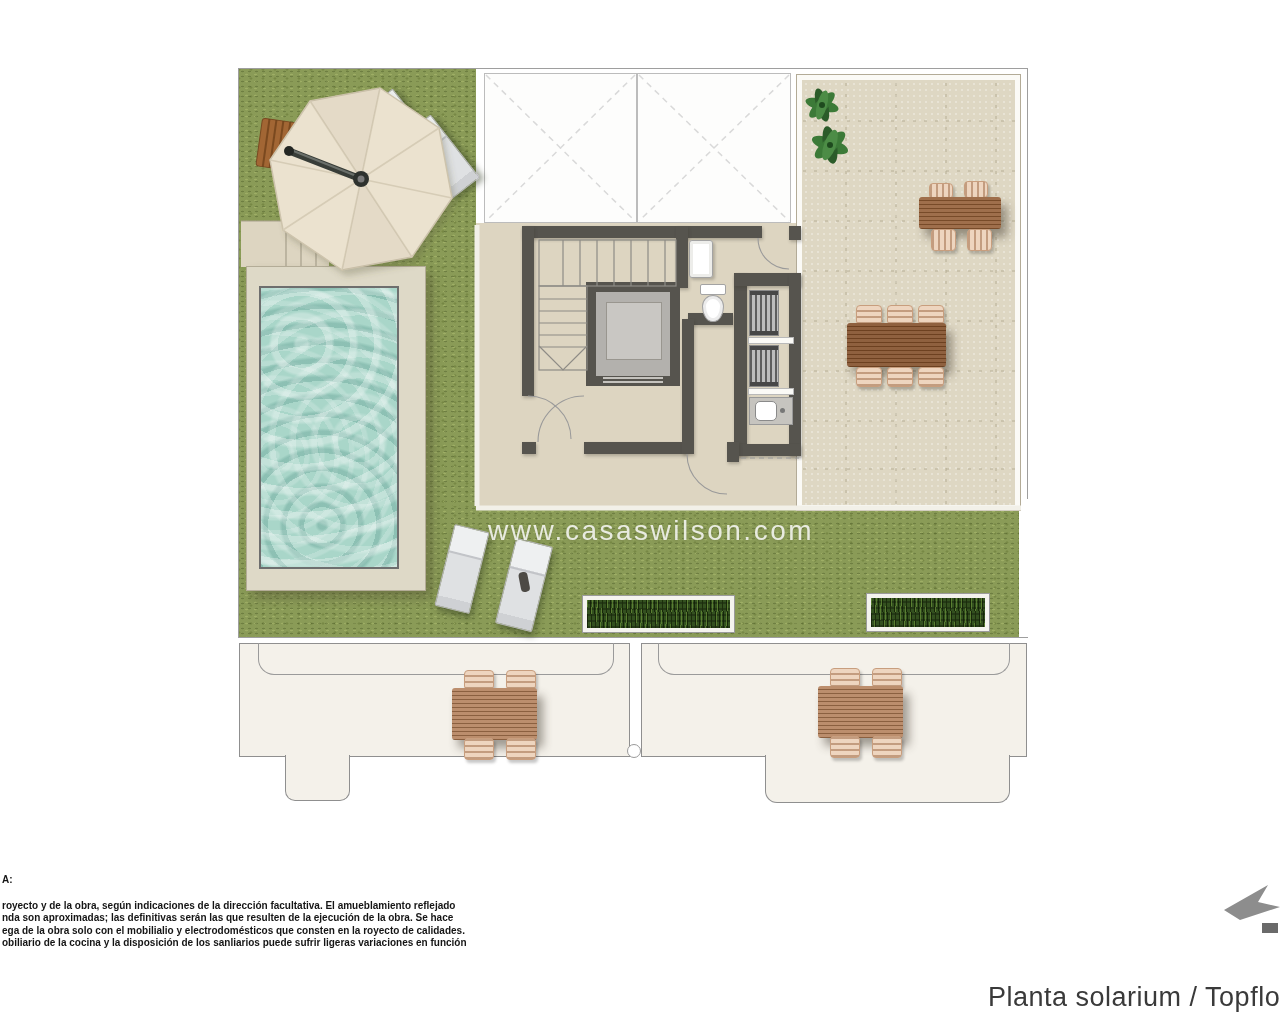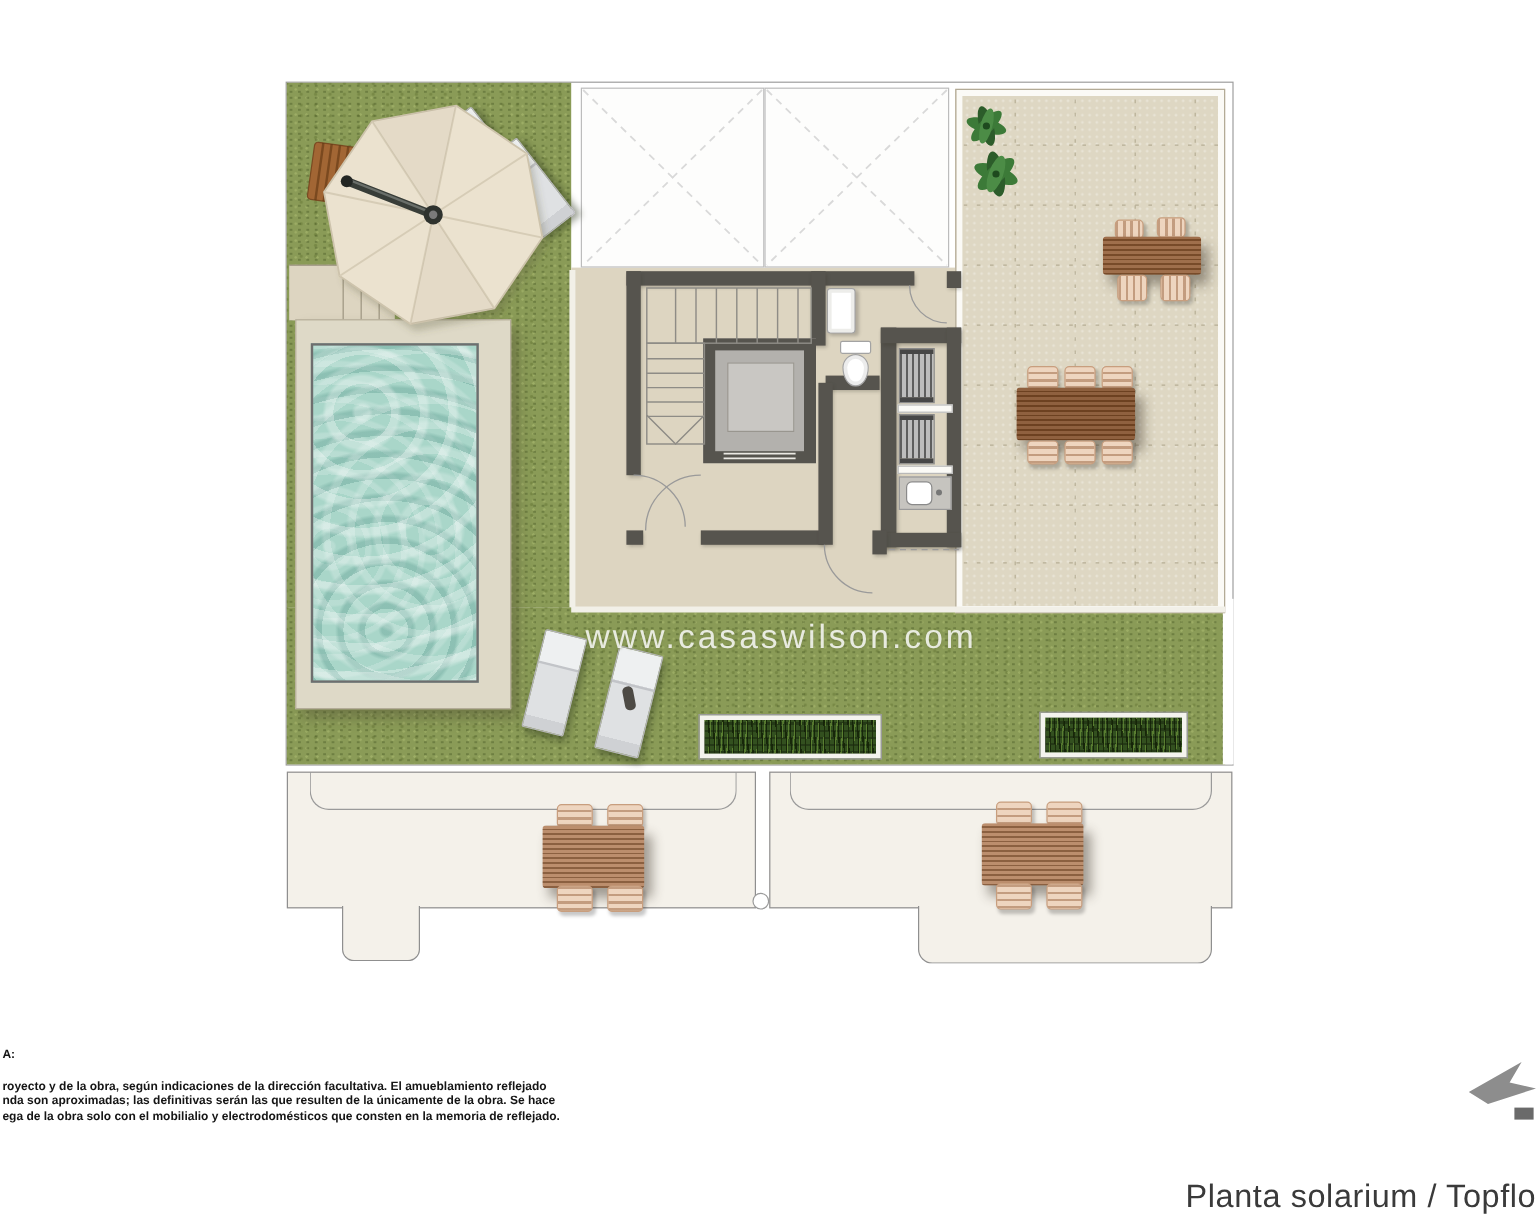--- a/index.html
+++ b/index.html
@@ -277,22 +277,23 @@
     <div class="abs chair chair-v" style="left:592px;top:30px;width:30px;height:20px;"></div>
     <div class="abs chair chair-v" style="left:634px;top:30px;width:30px;height:20px;"></div>
     <div class="abs wood wood-light" style="left:580px;top:48px;width:85px;height:52px;"></div>
     <div class="abs chair chair-v" style="left:592px;top:98px;width:30px;height:22px;"></div>
     <div class="abs chair chair-v" style="left:634px;top:98px;width:30px;height:22px;"></div>
   </div>
 
   <div class="abs" id="note" style="left:2px;top:874px;">
     <div class="nh">A:</div>
     <div>royecto y de la obra, según indicaciones de la dirección facultativa. El amueblamiento reflejado</div>
-    <div>nda son aproximadas; las definitivas serán las que resulten de la únicamente de la obra. Se hace</div>
-    <div>ega de la obra solo con el mobilialio y electrodomésticos que consten en la memoria de reflejado.</div>
+    <div>nda son aproximadas; las definitivas serán las que resulten de la ejecución de la obra. Se hace</div>
+    <div>ega de la obra solo con el mobilialio y electrodomésticos que consten en la royecto de calidades.</div>
+    <div>obiliario de la cocina y la disposición de los sanliarios puede sufrir ligeras variaciones en función</div>
   </div>
 
   <svg class="abs" style="left:1224px;top:885px;" width="56" height="52" viewBox="0 0 56 52">
     <polygon points="0,25 44,0 34,17 56,22 16,35" fill="#8d8d8d"></polygon>
     <rect x="38" y="38" width="16" height="10" fill="#6a6a6a"></rect>
   </svg>
   <div class="abs" id="plan-title" style="left:988px;top:982px;">Planta solarium / Topfloor</div>
 
 </div>
 

